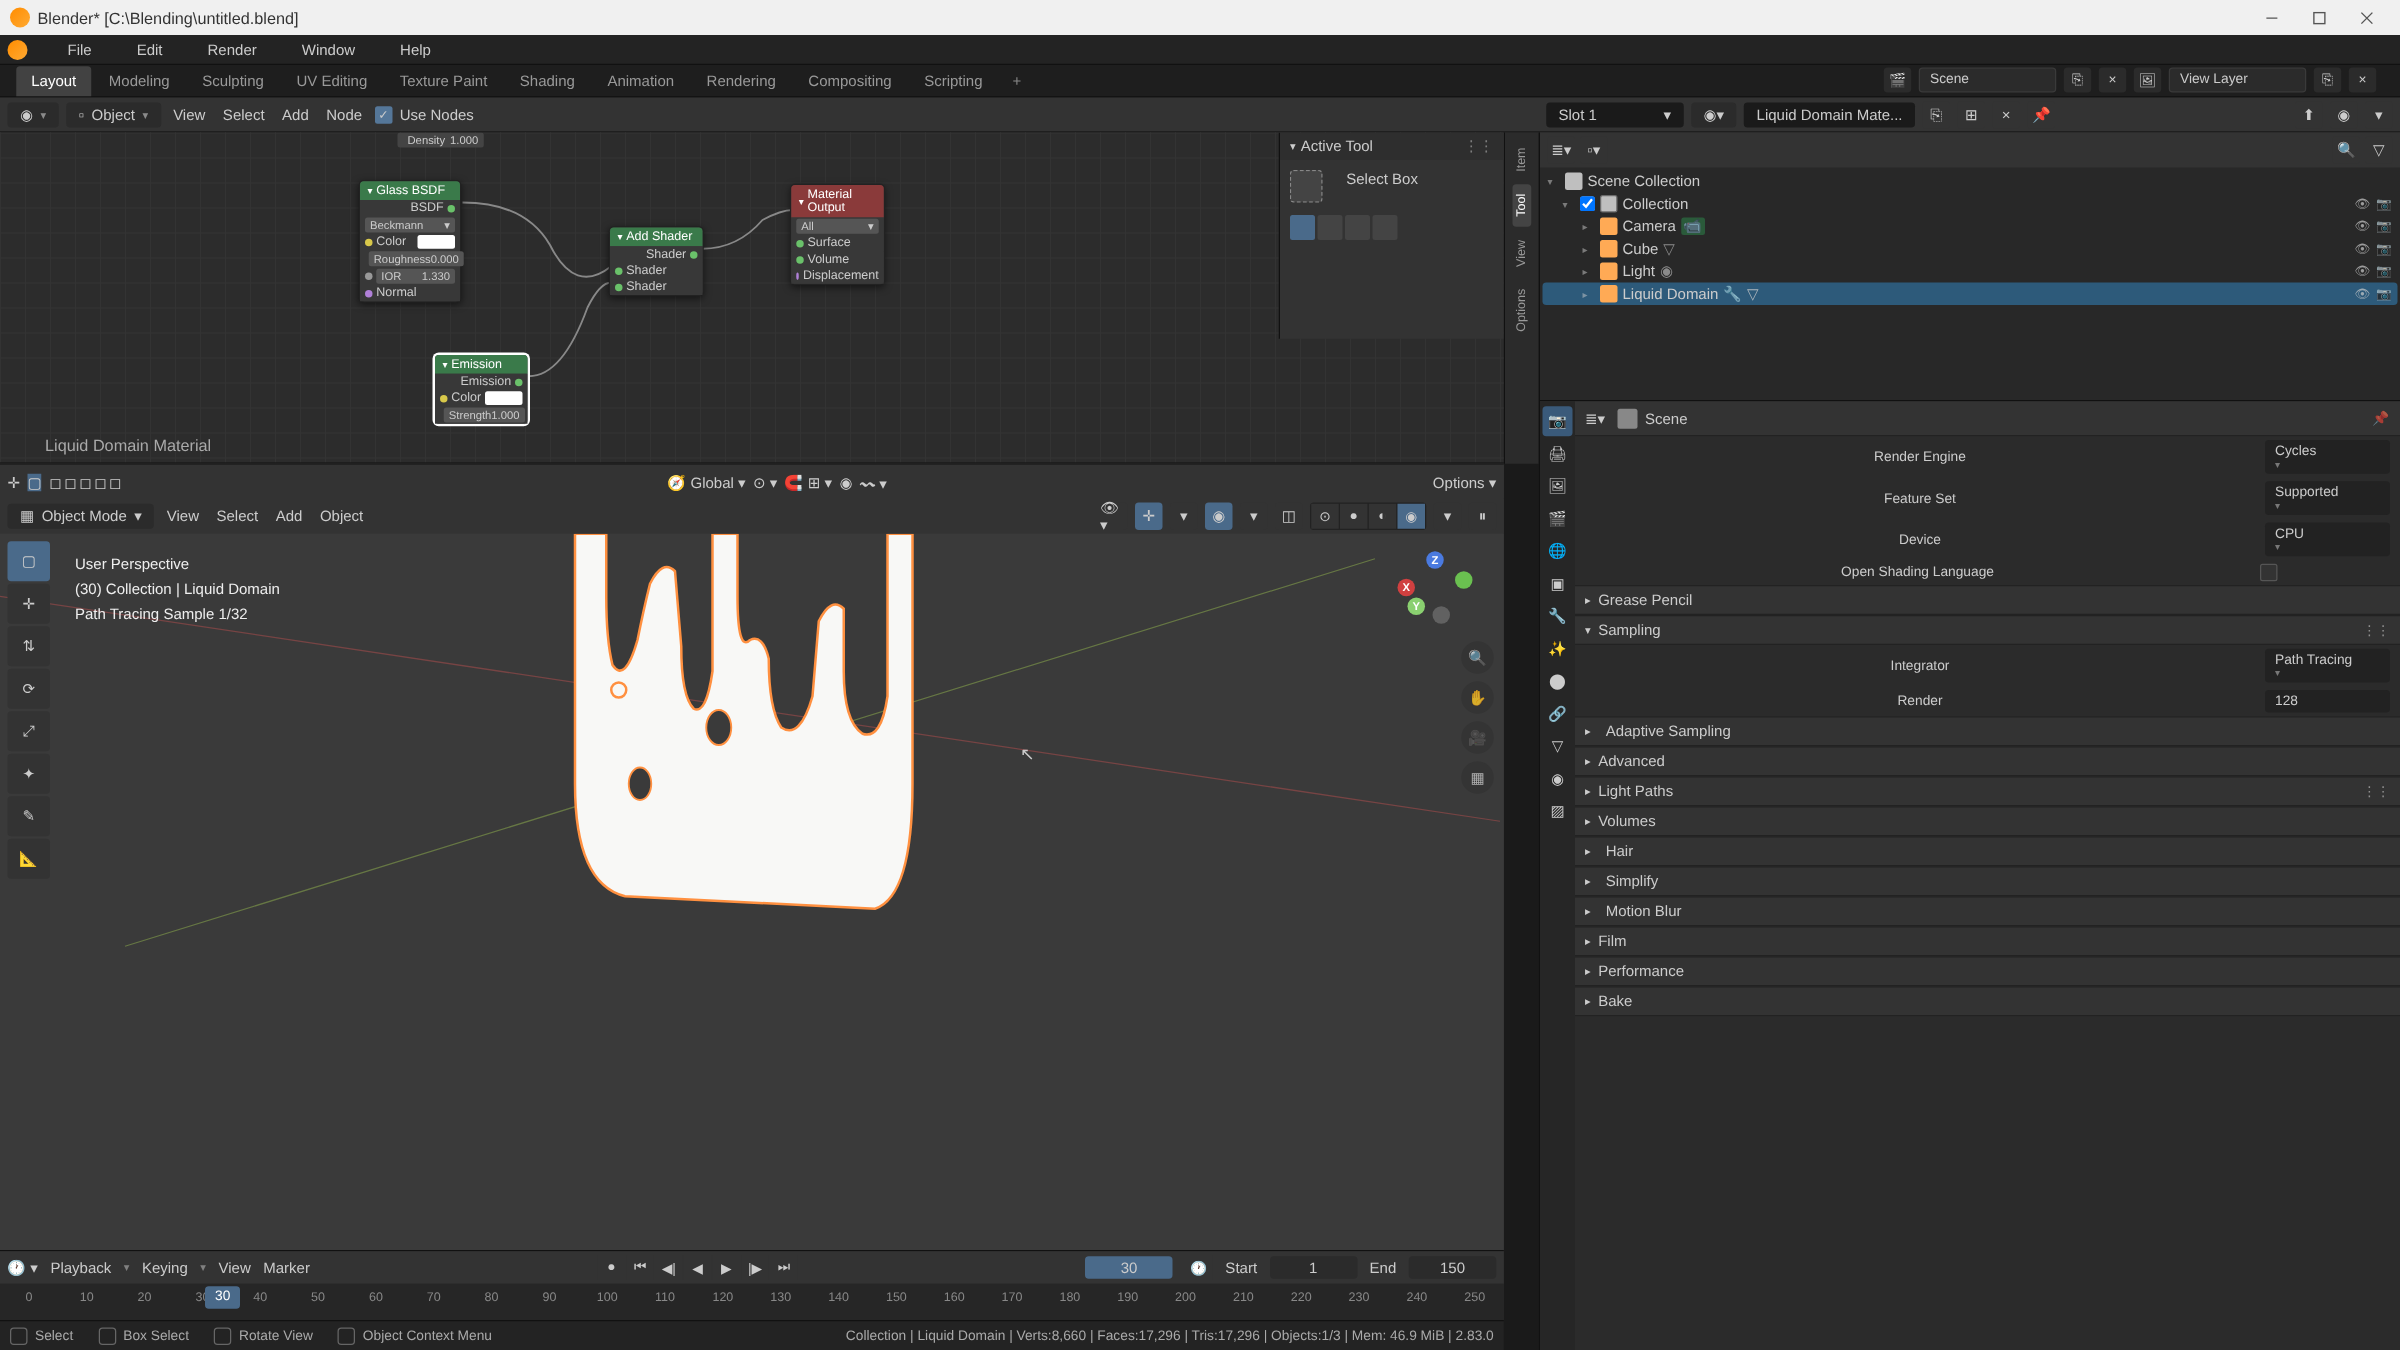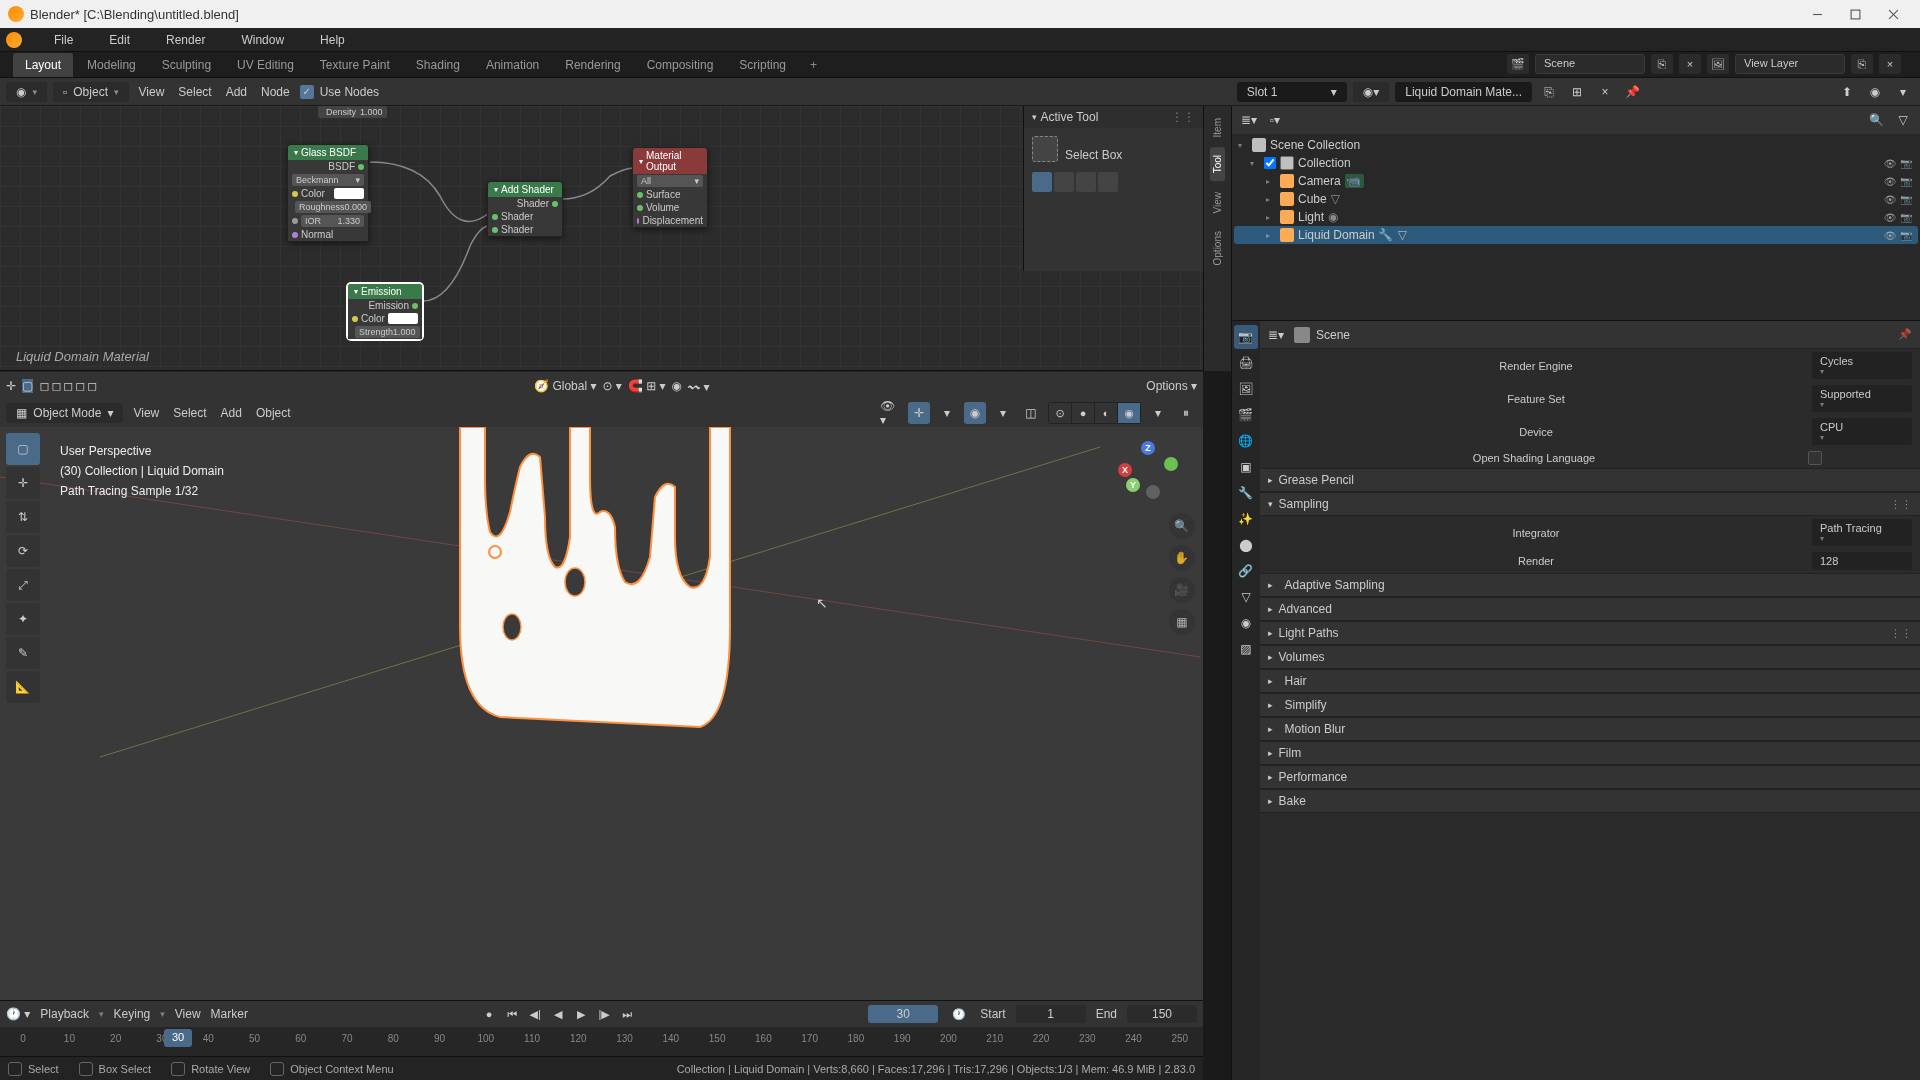--- a/index.html
+++ b/index.html
@@ -50,21 +50,21 @@
 .nh.red { background: #8a3a3a; }
 .node .row { display: flex; align-items: center; padding: 1px 4px; gap: 3px; background: #383838; }
 .node .row .dot { width: 6px; height: 6px; border-radius: 50%; }
 .dot.g { background: #6ac16a; }
 .dot.y { background: #d8c84a; }
 .dot.grey { background: #999; }
 .dot.p { background: #b080d8; }
 .node .row.out { justify-content: flex-end; }
 .node .field { background: #555; border-radius: 2px; padding: 1px 4px; font-size: 9px; display: flex; justify-content: space-between; align-items: center; flex: 1; }
 .node .swatch { width: 30px; height: 11px; background: #fff; border-radius: 2px; }
-.matlabel { position: absolute; bottom: 6px; left: 16px; color: #aaa; font-size: 13px; font-style: italic; }
+.matlabel { position: absolute; bottom: 6px; left: 36px; color: #aaa; font-size: 13px; }
 .density-box { position: absolute; left: 318px; top: 0px; background: #444; font-size: 9px; padding: 1px 4px; border-radius: 2px; display: flex; align-items: center; gap: 4px; }
 svg.wires { position: absolute; top: 0; left: 0; width: 100%; height: 100%; pointer-events: none; }
 
 
 .viewport-wrap { flex: 1; display: flex; flex-direction: column; background: #393939; position: relative; }
 .vp-header { height: 28px; background: #333; display: flex; align-items: center; padding: 0 6px; gap: 6px; font-size: 12px; }
 .vp-header .modebtn { background: #2b2b2b; padding: 3px 10px; border-radius: 3px; display: flex; align-items: center; gap: 6px; }
 .vp-header .menulbl { padding: 3px 4px; }
 .vp-header .right { margin-left: auto; display: flex; align-items: center; gap: 6px; }
 .vp-header .iconset { display: flex; gap: 1px; background: #222; border-radius: 3px; padding: 1px; }
@@ -108,21 +108,21 @@
 .sidebar-narrow .stab { writing-mode: vertical-rl; font-size: 10px; padding: 8px 2px; color: #999; transform: rotate(180deg); }
 .sidebar-narrow .stab.active { background: #444; color: #fff; border-radius: 3px; }
 
 .outliner-props { width: 242px; background: #2b2b2b; border-left: 1px solid #111; display: flex; flex-direction: column; }
 
 
 .active-tool-panel { height: 165px; background: #333; border-left: 1px solid #111; width: 180px; position: absolute; right: 0; top: 0; padding: 0; }
 .atp-header { background: #2e2e2e; padding: 4px 8px; font-size: 12px; display: flex; align-items: center; gap: 4px; }
 .atp-header .arrow { font-size: 9px; }
 .atp-body { padding: 8px; }
-.atp-tool { display: flex; align-items: flex-end; gap: 7px; margin-bottom: 10px; }
+.atp-tool { display: flex; align-items: flex-start; gap: 19px; margin-bottom: 10px; }
 .atp-tool .ticon { width: 26px; height: 26px; background: #444; border: 1px dashed #888; border-radius: 3px; }
 .atp-modes { display: flex; gap: 2px; }
 .atp-modes .mbtn { width: 20px; height: 20px; background: #444; border-radius: 2px; }
 .atp-modes .mbtn.active { background: #4a6a8a; }
 
 
 .outliner { height: 215px; background: #282828; display: flex; flex-direction: column; border-bottom: 1px solid #111; }
 .outliner-header { height: 28px; display: flex; align-items: center; padding: 0 6px; gap: 4px; background: #333; }
 .outliner-header .iconbtn { width: 22px; height: 22px; background: #333; border-radius: 3px; display: flex; align-items: center; justify-content: center; }
 .outliner-tree { flex: 1; padding: 2px 2px; font-size: 12px; overflow: hidden; }

